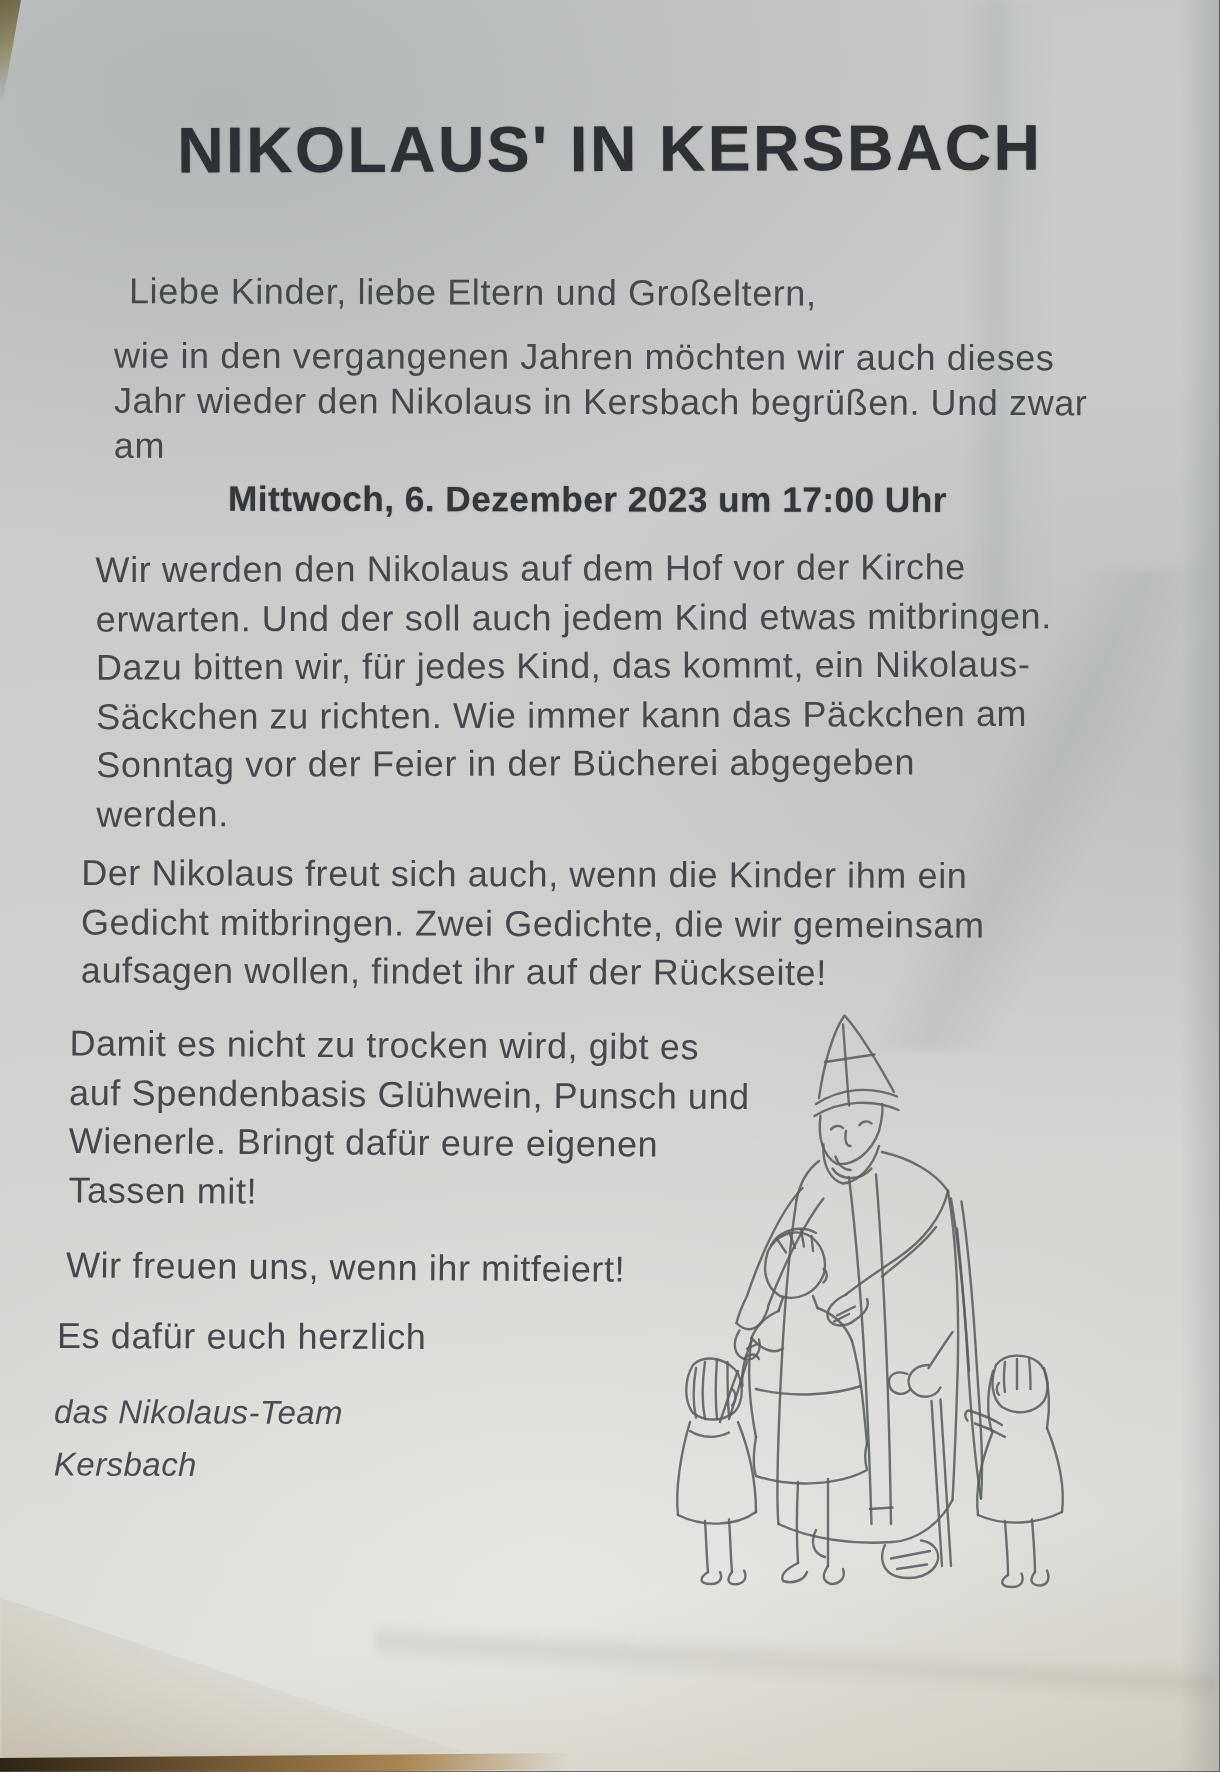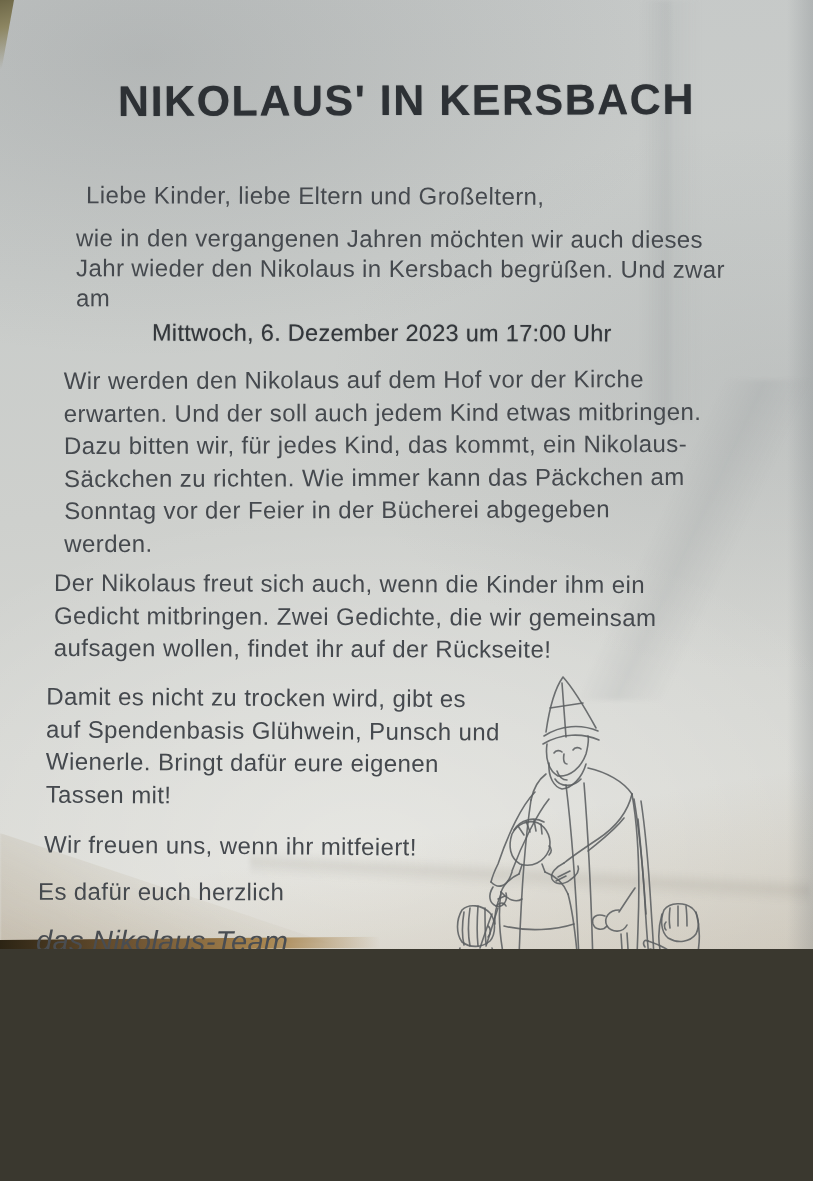--- a/index.html
+++ b/index.html
@@ -2,21 +2,21 @@
 <html><head>
 <meta charset="utf-8">
 <style>
   html,body{margin:0;padding:0;}
   body{
     width:813px;height:1181px;overflow:hidden;
     background:#3a382f;
     font-family:"Liberation Sans","DejaVu Sans",sans-serif;
   }
   .photo{
-    position:relative;width:813px;height:949px;overflow:hidden;
+    position:relative;width:813px;height:1181px;overflow:hidden;
   }
   
   .paper{
     position:absolute;inset:0;
     background:
       radial-gradient(ellipse 900px 500px at 18% 6%, rgba(110,115,118,.22), transparent 60%),
       radial-gradient(ellipse 700px 420px at 96% 42%, rgba(125,132,138,.18), transparent 65%),
       radial-gradient(ellipse 800px 500px at 45% 90%, rgba(255,255,252,.35), transparent 70%),
       linear-gradient(176deg,#c6c9c8 0%,#c9ccca 28%,#ced0cd 52%,#d6d7d3 76%,#dddcd6 100%);
   }
@@ -72,32 +72,32 @@
     text-shadow:0 0 1px rgba(45,49,53,.55);
   }
   .tline{white-space:nowrap;}
   .body-text{color:#45494e;font-size:24px;letter-spacing:.4px;}
   .body-text .tline{height:32.5px;line-height:32.5px;}
   .greeting{position:absolute;left:86px;top:180px;transform:rotate(.2deg);}
   .para-intro{position:absolute;left:76px;top:224px;transform:rotate(.15deg);}
   .para-intro .tline{height:30px;line-height:30px;}
   .event-date{
     position:absolute;left:152px;top:320px;
-    font-size:23.5px;font-weight:normal;letter-spacing:.3px;color:#33373b;
+    font-size:23.5px;font-weight:bold;letter-spacing:.3px;color:#33373b;
     white-space:nowrap;transform:rotate(.1deg);
     text-shadow:0 0 1px rgba(51,55,59,.5);
   }
   .para-waiting{position:absolute;left:64px;top:364px;transform:rotate(-0.2deg);}
   .para-poems{position:absolute;left:54px;top:568px;transform:rotate(.2deg);}
   .para-drinks{position:absolute;left:46px;top:682px;transform:rotate(.35deg);}
   .closing-1{position:absolute;left:44px;top:830px;transform:rotate(.45deg);}
   .closing-2{position:absolute;left:38px;top:876px;transform:rotate(.15deg);}
   .signature{
     position:absolute;left:36px;top:924px;
-    font-style:italic;font-size:29px;color:#494d52;letter-spacing:.3px;
+    font-style:italic;font-size:22px;color:#494d52;letter-spacing:.3px;
     transform:rotate(.2deg);
   }
   .signature .tline{height:35px;line-height:35px;}
 
   
   .illustration{
     position:absolute;left:448px;top:658px;width:265px;height:412px;
   }
   .illustration path{
     fill:none;stroke:#5b5f61;stroke-width:1.6;
@@ -158,21 +158,21 @@
   <div class="closing-1 body-text">
     <div class="tline">Wir freuen uns, wenn ihr mitfeiert!</div>
   </div>
 
   <div class="closing-2 body-text">
     <div class="tline">Es dafür euch herzlich</div>
   </div>
 
   <div class="signature">
     <div class="tline">das Nikolaus-Team</div>
-    <div class="tline">Nikolaus</div>
+    <div class="tline">Kersbach</div>
   </div>
 
   <svg class="illustration" viewBox="0 0 265 412" xmlns="http://www.w3.org/2000/svg">
 
     <g>
 
       <path d="M98,74 C101,53 107,30 115,19 C124,29 137,50 148,70"></path>
       <path d="M96,78 C113,67 133,66 150,73"></path>
       <path d="M95,86 C113,75 135,75 151,82"></path>
       <path d="M114,25 L118,79"></path>

